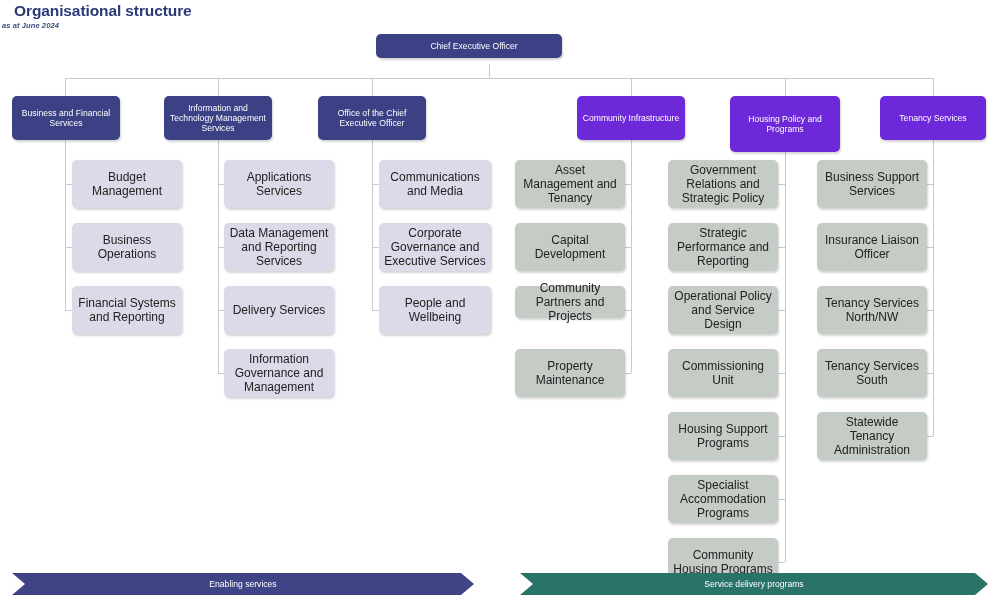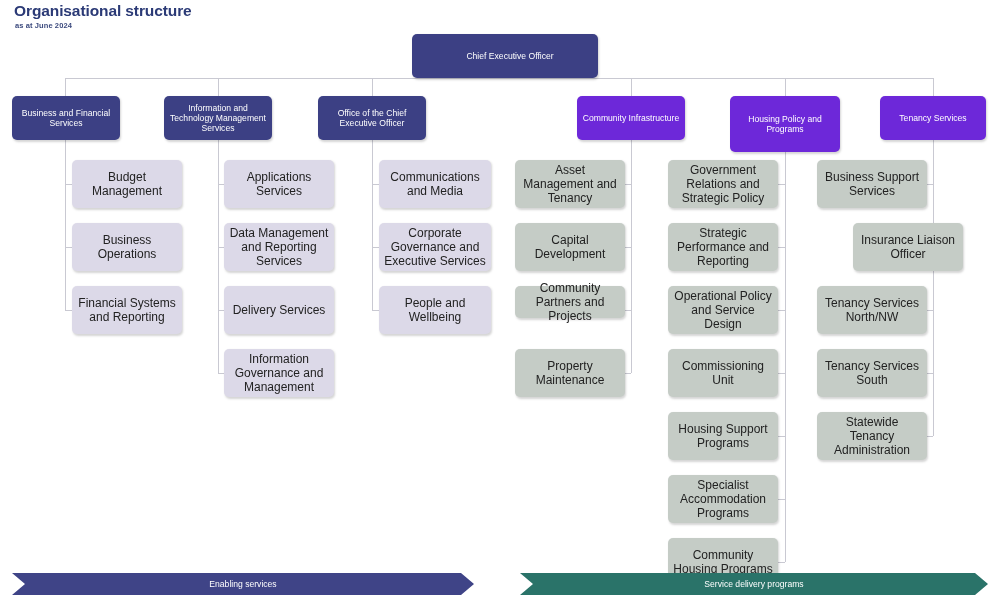--- a/index.html
+++ b/index.html
@@ -24,27 +24,28 @@
     left: 14px;
     top: 2px;
     font-size: 15.5px;
     font-weight: bold;
     letter-spacing: -0.1px;
     color: #2b3a76;
     white-space: nowrap;
   }
   #page-subtitle {
     position: absolute;
-    left: 15px;
+    left: 2px;
     top: 21px;
     font-size: 7.5px;
     font-weight: bold;
     color: #3c4a7e;
     letter-spacing: 0.1px;
     white-space: nowrap;
+    font-style: italic;
   }
 
   
   #connectors {
     position: absolute;
     left: 0; top: 0;
     width: 1000px;
     height: 614px;
     pointer-events: none;
   }
@@ -139,21 +140,21 @@
     <div class="conn v" style="left: 933px; top: 78px; height: 18px;"></div>
     <div class="conn v" style="left: 933px; top: 140px; height: 296px;"></div>
     <div class="conn h" style="left: 927px; top: 184px; width: 6px;"></div>
     <div class="conn h" style="left: 927px; top: 247px; width: 6px;"></div>
     <div class="conn h" style="left: 927px; top: 310px; width: 6px;"></div>
     <div class="conn h" style="left: 927px; top: 373px; width: 6px;"></div>
     <div class="conn h" style="left: 927px; top: 436px; width: 6px;"></div>
   </div>
 
 <div id="nodes">
-    <div class="node node-head head-navy" style="left: 412px; top: 34px; width: 186px; height: 44px; padding-left: 15px;">
+    <div class="node node-head head-navy" style="left: 376px; top: 34px; width: 186px; height: 24px; padding-left: 15px;">
       <span>Chief Executive Officer</span>
     </div>
     <div class="node node-head head-navy" style="left: 12px; top: 96px; width: 108px; height: 44px;">
       <span>Business and Financial Services</span>
     </div>
     <div class="node node-child child-lav" style="left: 72px; top: 160px; width: 110px; height: 48px;">
       <span>Budget Management</span>
     </div>
     <div class="node node-child child-lav" style="left: 72px; top: 223px; width: 110px; height: 48px;">
       <span>Business Operations</span>
@@ -226,21 +227,21 @@
     </div>
     <div class="node node-child child-sage" style="left: 668px; top: 538px; width: 110px; height: 48px;">
       <span>Community Housing Programs</span>
     </div>
     <div class="node node-head head-teal" style="left: 880px; top: 96px; width: 106px; height: 44px;">
       <span>Tenancy Services</span>
     </div>
     <div class="node node-child child-sage" style="left: 817px; top: 160px; width: 110px; height: 48px;">
       <span>Business Support Services</span>
     </div>
-    <div class="node node-child child-sage" style="left: 817px; top: 223px; width: 110px; height: 48px; margin-left: 36px;">
+    <div class="node node-child child-sage" style="left: 817px; top: 223px; width: 110px; height: 48px;">
       <span>Insurance Liaison Officer</span>
     </div>
     <div class="node node-child child-sage" style="left: 817px; top: 286px; width: 110px; height: 48px;">
       <span>Tenancy Services North/NW</span>
     </div>
     <div class="node node-child child-sage" style="left: 817px; top: 349px; width: 110px; height: 48px;">
       <span>Tenancy Services South</span>
     </div>
     <div class="node node-child child-sage" style="left: 817px; top: 412px; width: 110px; height: 48px;">
       <span>Statewide Tenancy Administration</span>

